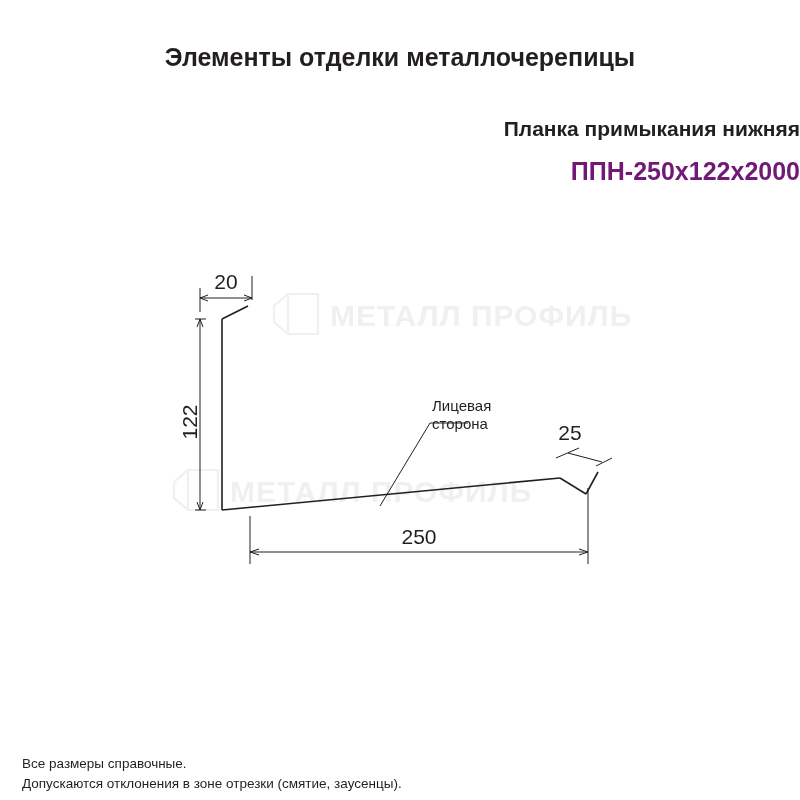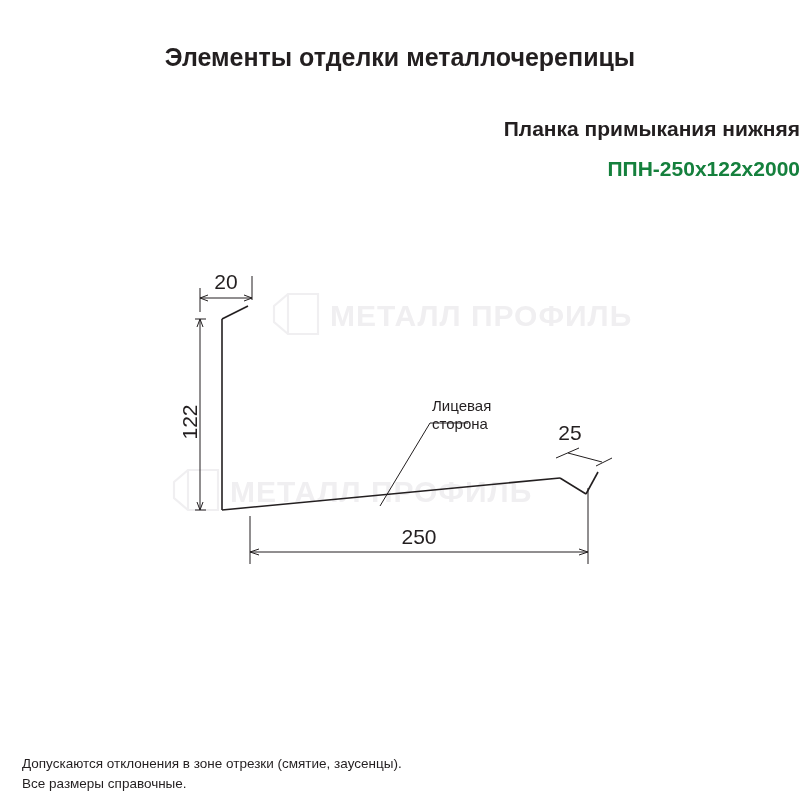--- a/index.html
+++ b/index.html
@@ -42,25 +42,25 @@
     width: 800px;
     text-align: right;
   }
   .subtitle-1 {
     font-size: 21px;
     font-weight: bold;
     line-height: 1.25;
     color: #231f20;
   }
   .subtitle-2 {
-    font-size: 21px;
+    font-size: 25px;
     font-weight: bold;
     line-height: 1.25;
     margin-top: 14px;
-    color: #15803d;
+    color: #701a75;
   }
   .drawing {
     position: absolute;
     left: 0;
     top: 210px;
     width: 800px;
     height: 420px;
   }
   .footer {
     position: absolute;
@@ -178,17 +178,17 @@
         <path d="M380 280 L430 197"></path>
         <path d="M430 197 L468 197"></path>
       </g>
       <text class="facetext" x="432" y="185">Лицевая</text>
       <text class="facetext" x="432" y="203">сторона</text>
 
     </svg>
   </div>
 
   <div class="footer">
+    <div>Все размеры справочные.</div>
     <div>Допускаются отклонения в зоне отрезки (смятие, заусенцы).</div>
-    <div>Все размеры справочные.</div>
   </div>
 
 </div>
 
 </body></html>

